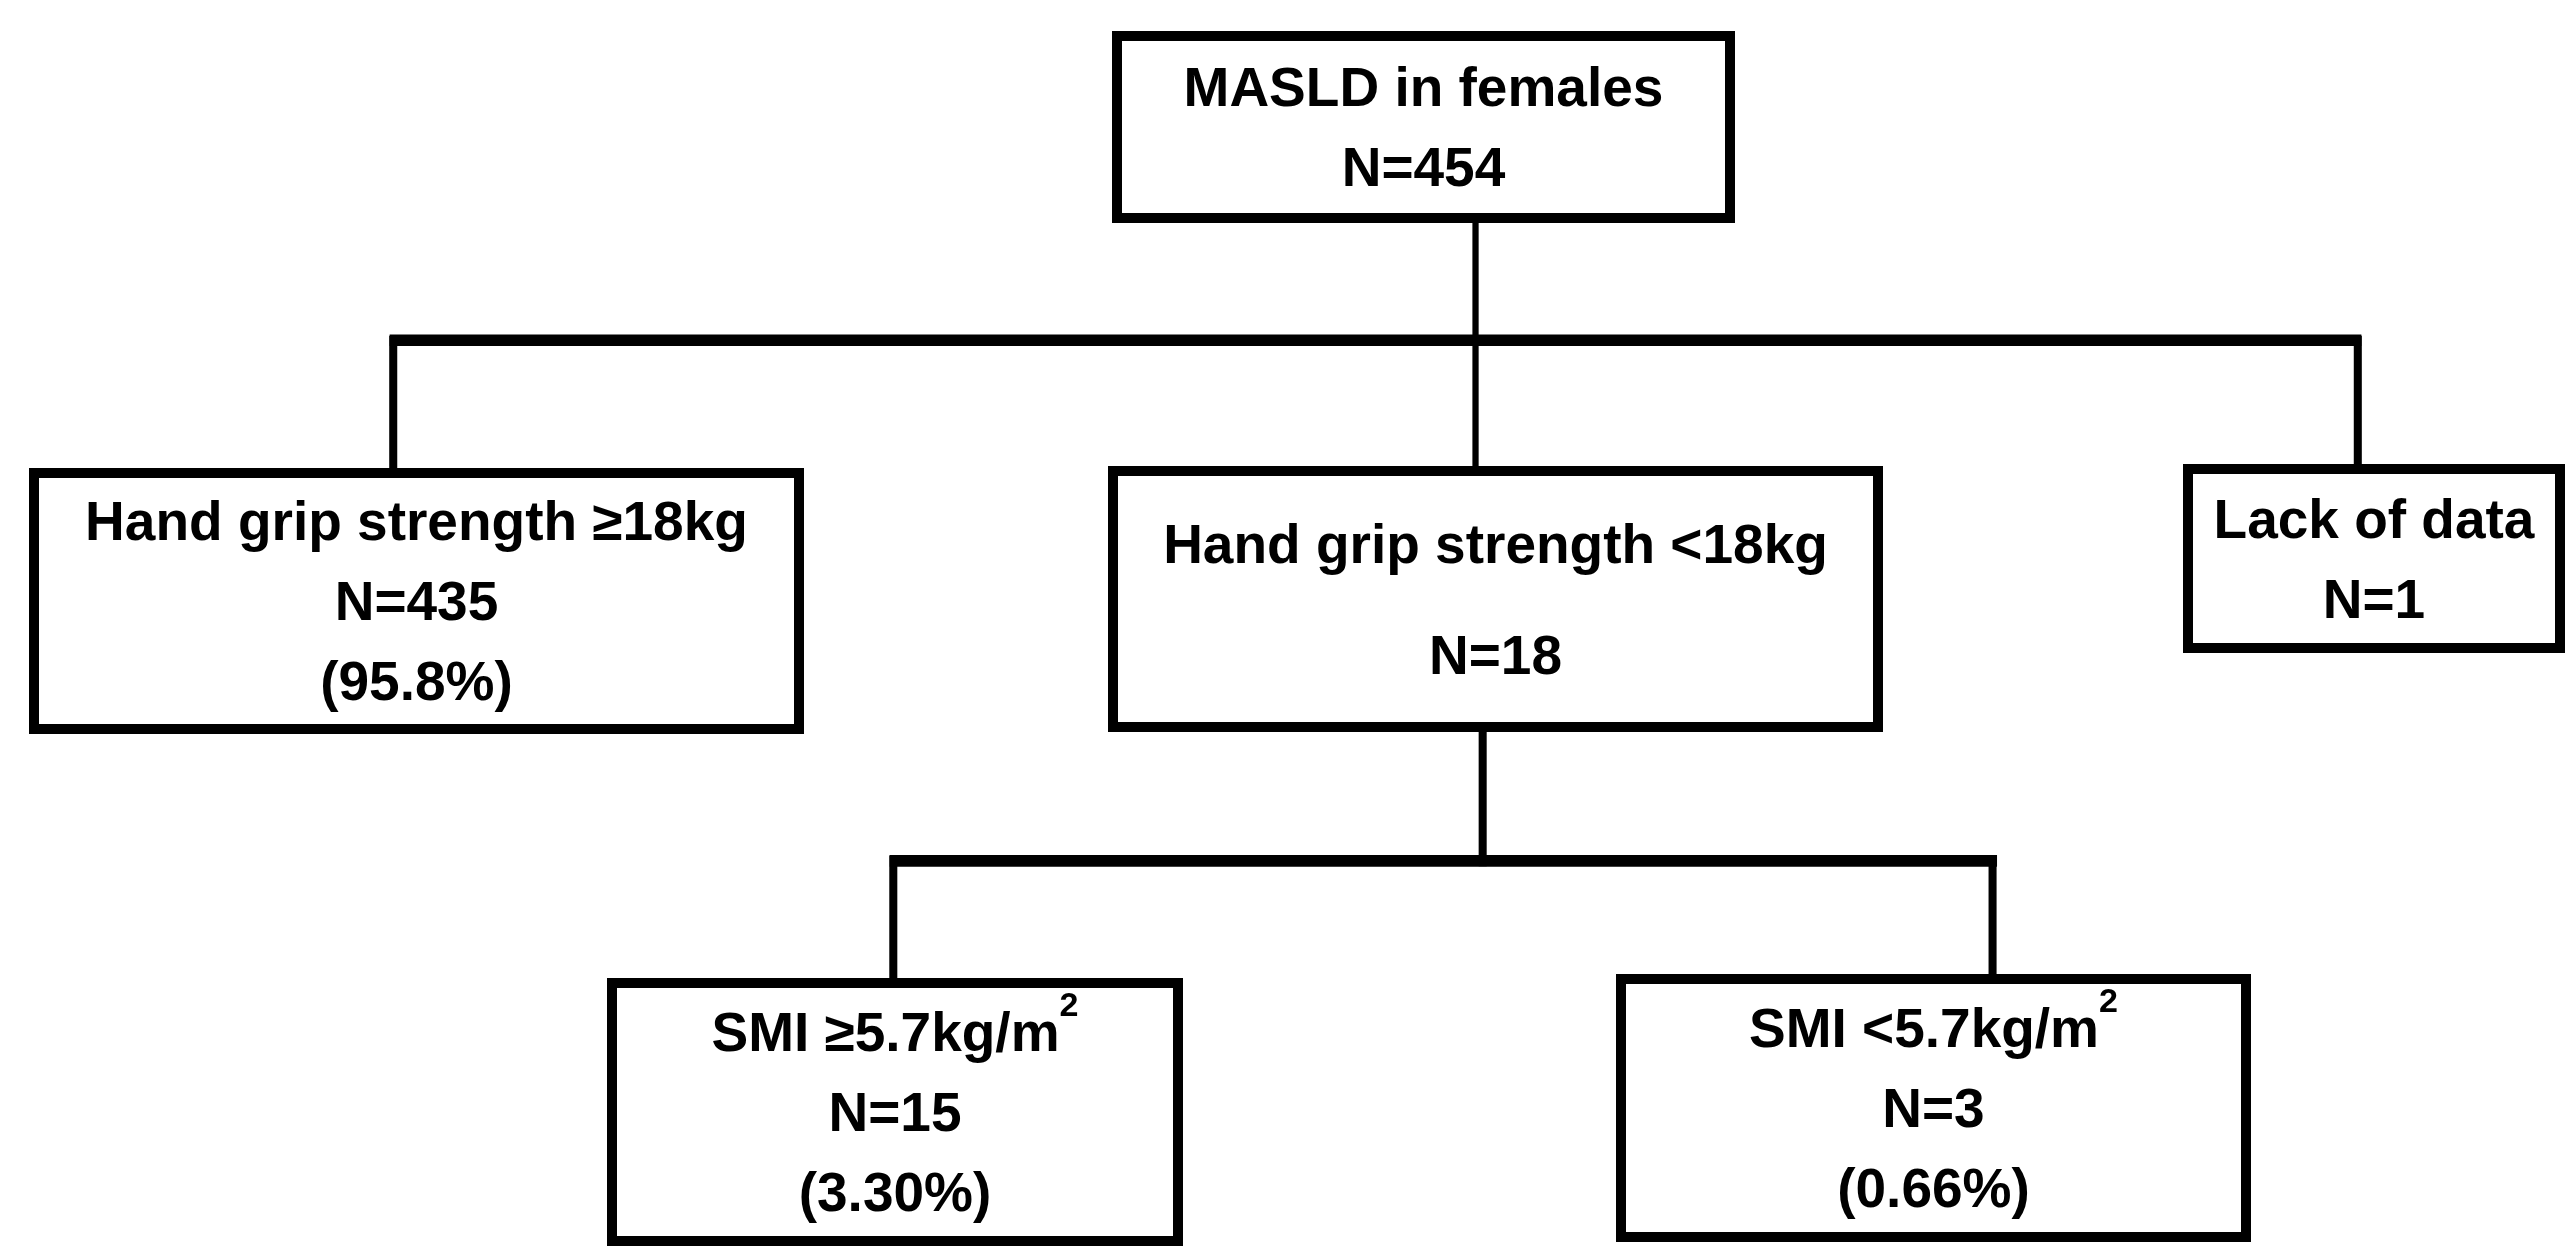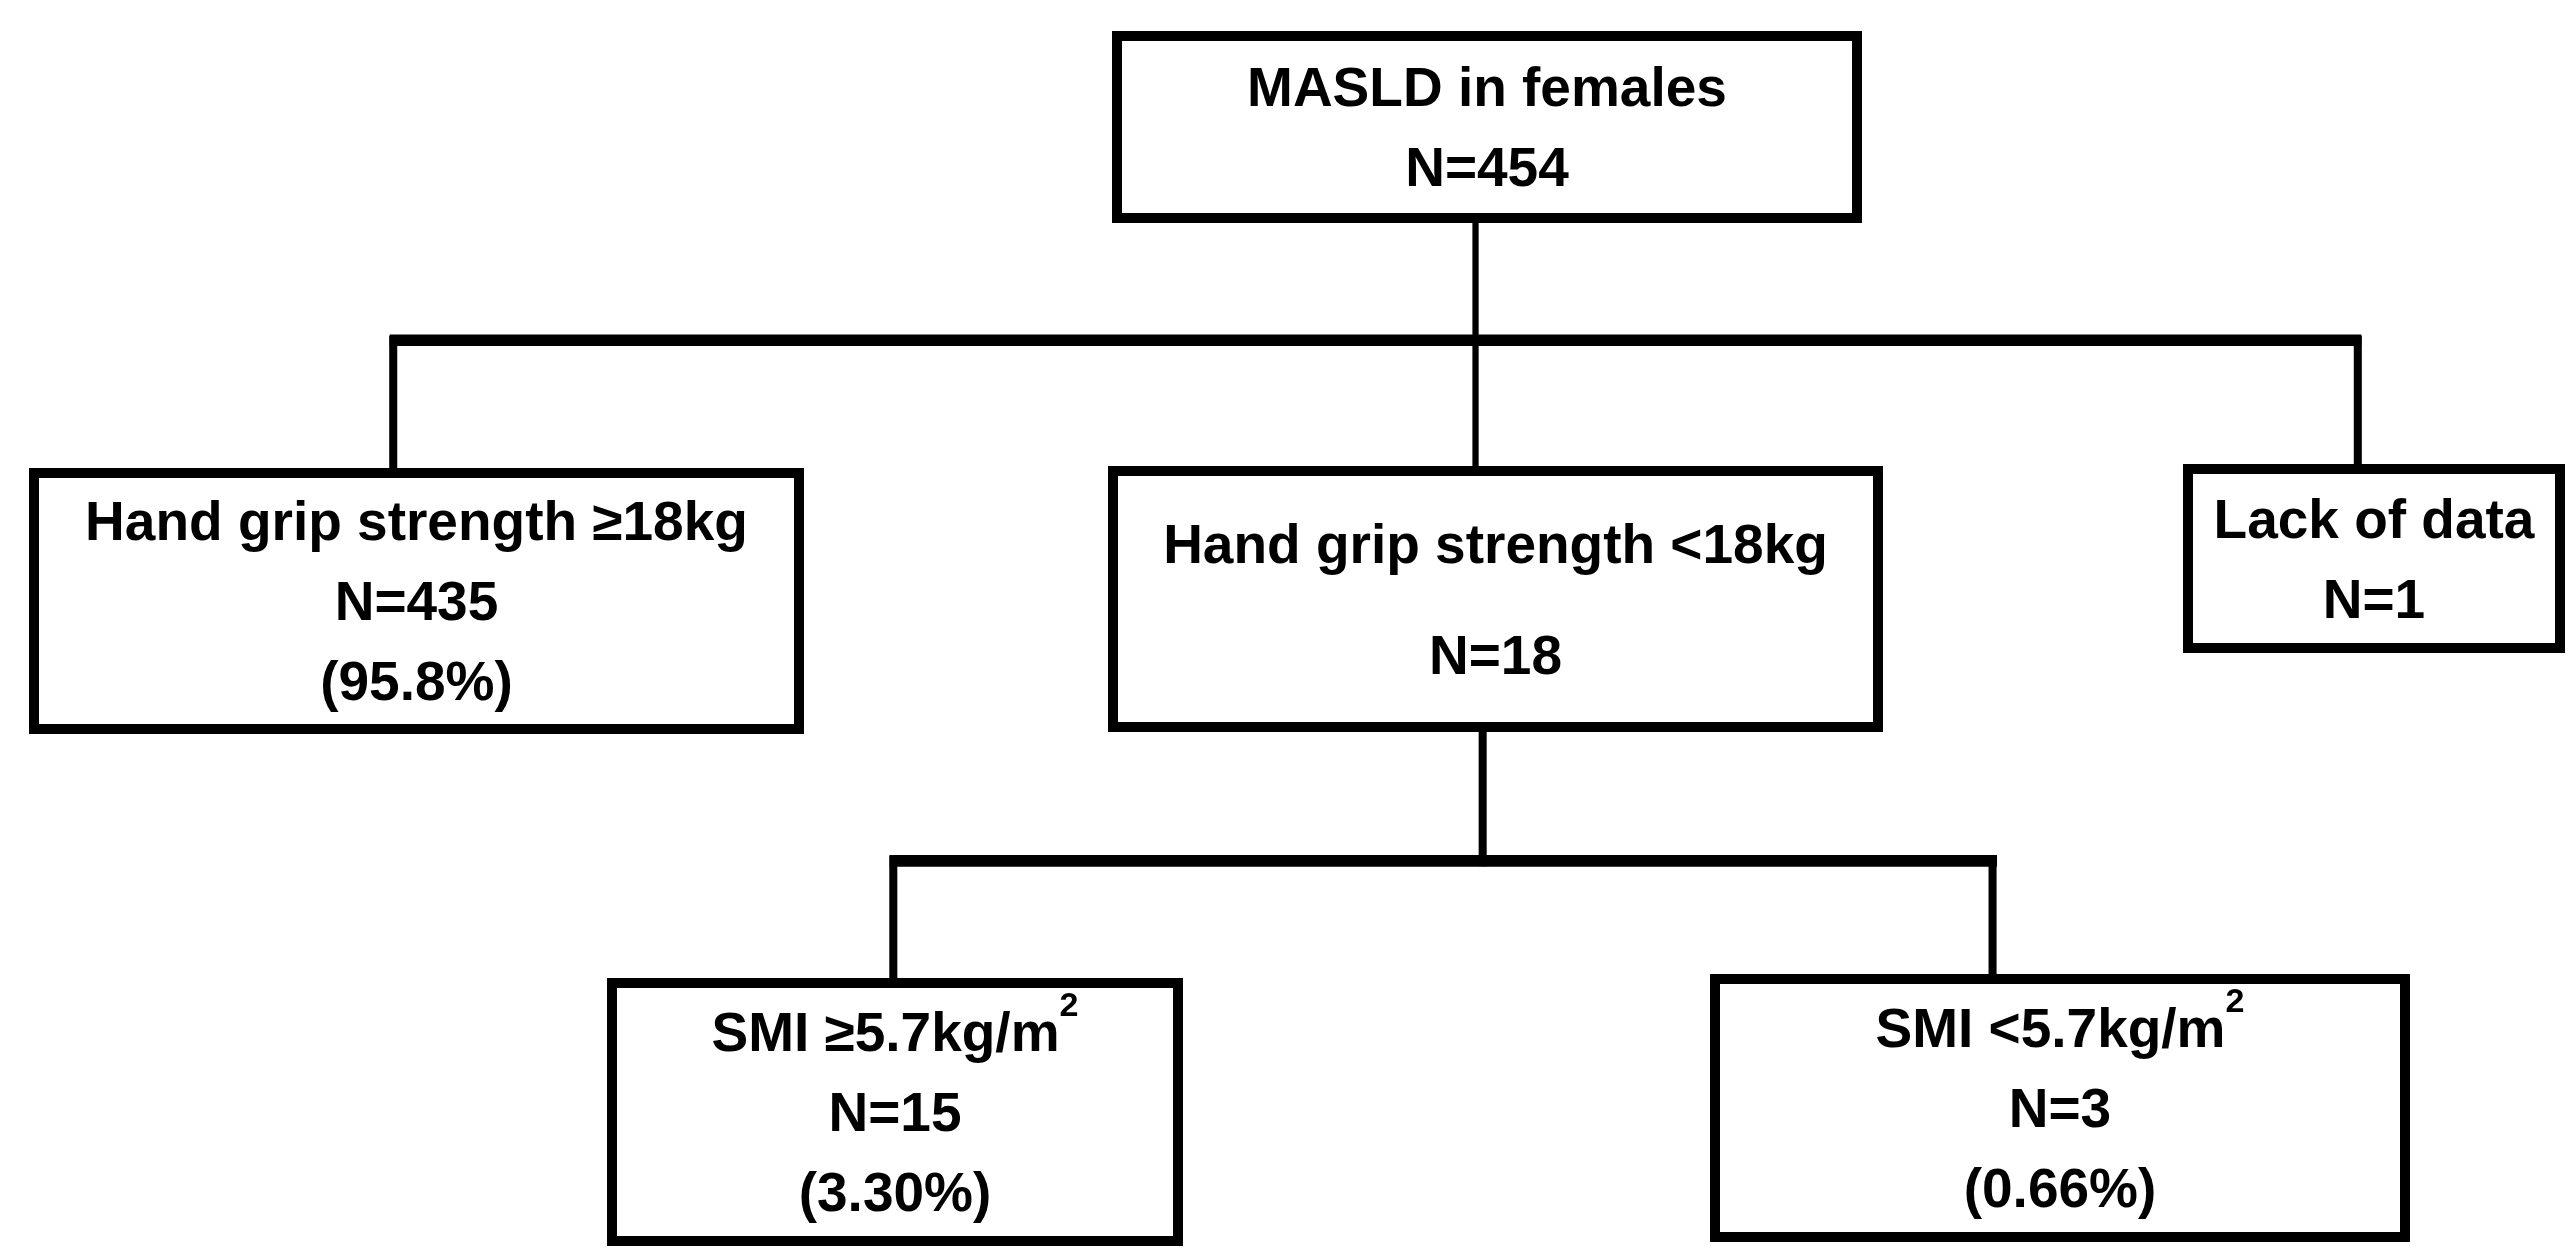--- a/index.html
+++ b/index.html
@@ -42,26 +42,26 @@
     line-height: 80px;
     white-space: nowrap;
   }
   .node sup {
     font-size: 0.62em;
     line-height: 0;
     position: relative;
     top: -0.45em;
   }
   
-  .n-root    { left: 1112px; top: 31px;   width: 750px; height: 192px; }
+  .n-root    { left: 1112px; top: 31px;   width: 623px; height: 192px; }
   .n-gripge  { left: 29px;   top: 468px;  width: 775px; height: 266px; }
   .n-griplt  { left: 1108px; top: 466px;  width: 775px; height: 266px; gap: 31px; }
   .n-lack    { left: 2151px; top: 464px;  width: 382px; height: 189px; margin-left: 32px; }
   .n-smige   { left: 607px;  top: 978px; width: 576px; height: 268px; }
-  .n-smilt   { left: 1710px; top: 974px; width: 700px; height: 268px; }
+  .n-smilt   { left: 1616px; top: 974px; width: 635px; height: 268px; }
 </style>
 </head>
 <body>
 
 <div class="canvas">
 
   <svg class="connectors" viewBox="0 0 2884 1411" xmlns="http://www.w3.org/2000/svg">
 
     <line x1="1652" y1="245" x2="1652" y2="525" stroke-width="7"></line>
     <line x1="436" y1="381" x2="2644" y2="381" stroke-width="13"></line>

